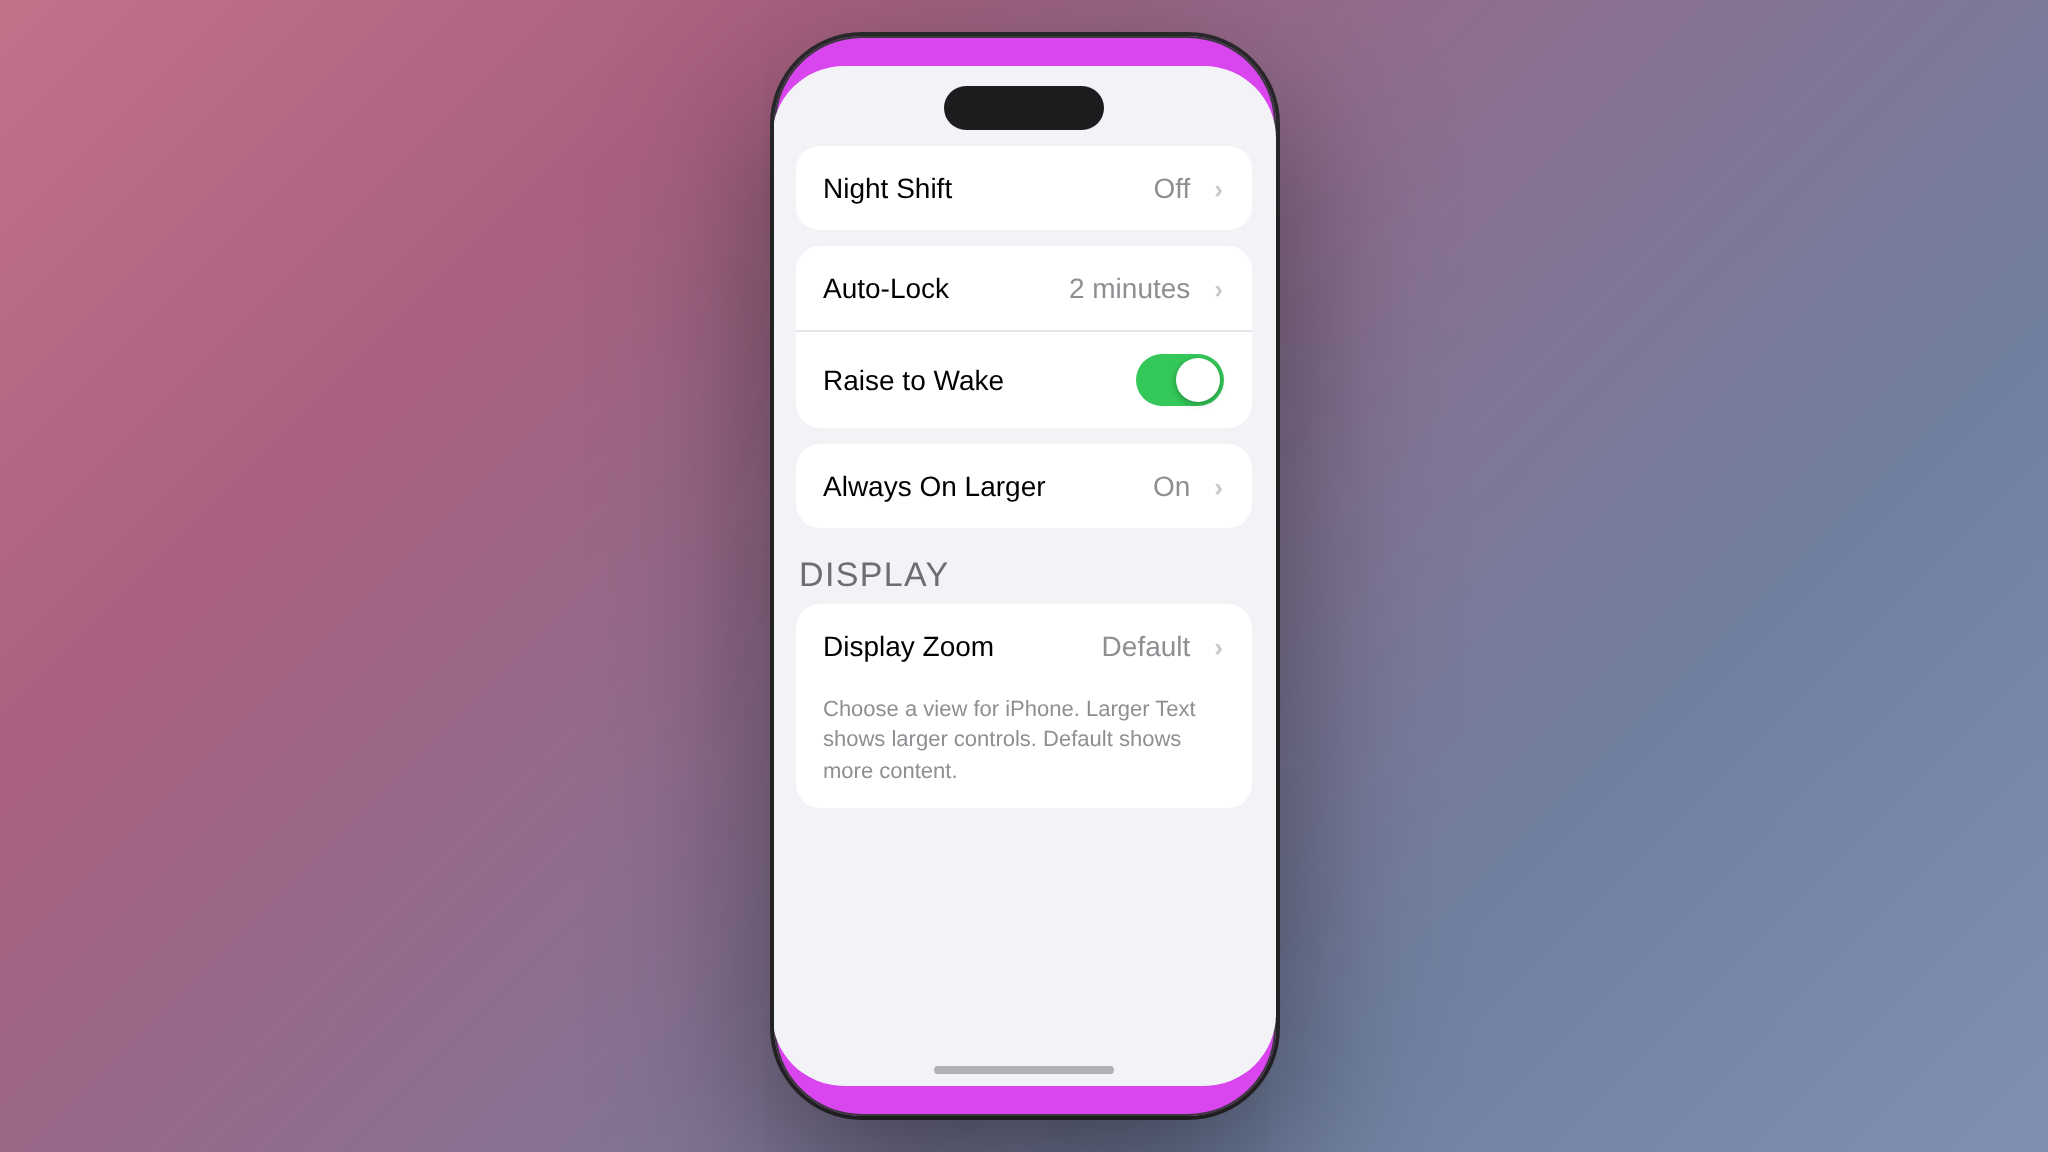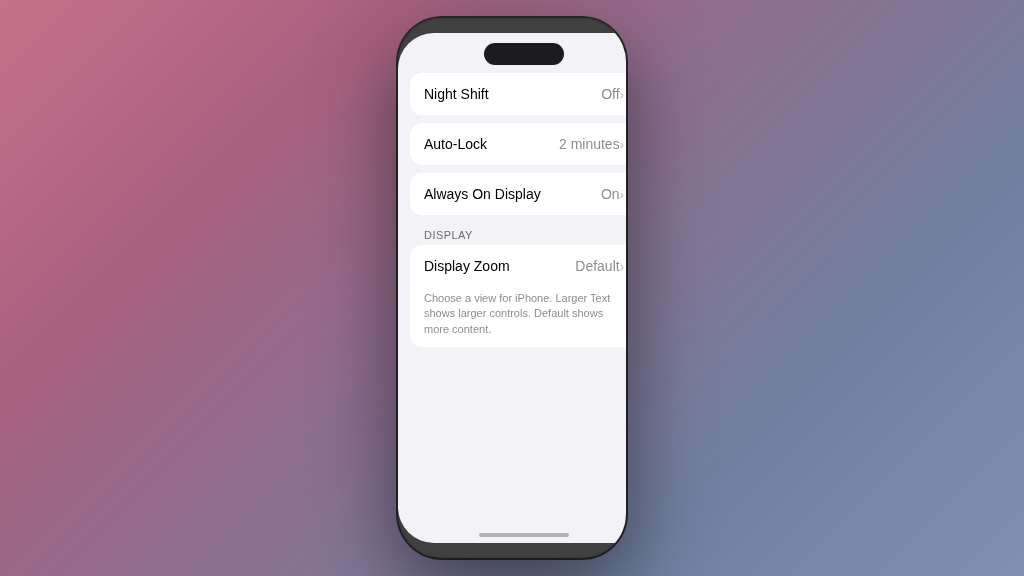--- a/index.html
+++ b/index.html
@@ -9,29 +9,29 @@
       height: 576px;
       overflow: hidden;
       font-family: -apple-system, BlinkMacSystemFont, 'SF Pro Text', 'Helvetica Neue', sans-serif;
       background: linear-gradient(135deg, #c4718a 0%, #a86080 25%, #8a7090 50%, #7080a0 75%, #8090b0 100%);
       display: flex;
       align-items: center;
       justify-content: center;
     }
 
     .phone-outer {
-      width: 228px;
+      width: 251px;
       height: 540px;
-      background: #404040;
+      background: #d946ef;
       border-radius: 44px;
       box-shadow: 0 30px 80px rgba(0,0,0,0.5), inset 0 0 0 1px #3a3a3c, 0 0 0 2px #2c2c2e;
       position: relative;
       display: flex;
       flex-direction: column;
-      align-items: flex-start;
+      align-items: flex-end;
       overflow: hidden;
     }
 
     .phone-screen {
       width: 252px;
       height: 510px;
       background: #f2f2f7;
       border-radius: 36px;
       margin-top: 15px;
       overflow: hidden;
@@ -83,21 +83,21 @@
 
     .row-label {
       font-size: 14px;
       color: #000000;
       font-weight: 400;
     }
 
     .row-right {
       display: flex;
       align-items: center;
-      gap: 0;
+      gap: 12px;
       color: #8e8e93;
       font-size: 14px;
     }
 
     .chevron {
       color: #c7c7cc;
       font-size: 13px;
       font-weight: 600;
     }
 
@@ -124,25 +124,25 @@
       box-shadow: 0 1px 3px rgba(0,0,0,0.3);
       transition: left 0.2s;
     }
 
     .toggle.on .toggle-thumb {
       left: 20px;
     }
 
     
     .section-label {
-      font-size: 11px;
+      font-size: 17px;
       color: #6d6d72;
       font-weight: 400;
       letter-spacing: 0.04em;
-      padding: 6px 26px 4px;
+      padding: 6px 14px 4px;
       text-transform: uppercase;
     }
 
     
     .row-description {
       padding: 4px 14px 10px;
       font-size: 11px;
       color: #8e8e93;
       line-height: 1.4;
     }
@@ -181,25 +181,31 @@
         </div>
 
         <div class="section-card">
           <div class="row">
             <span class="row-label">Auto-Lock</span>
             <div class="row-right">
               <span>2 minutes</span>
               <span class="chevron">›</span>
             </div>
           </div>
-        </div>
-
-        <div class="section-card">
-          <div class="row">
-            <span class="row-label">Always On Display</span>
+          <div class="row">
+            <span class="row-label">Raise to Wake</span>
+            <div class="toggle on">
+              <div class="toggle-thumb"></div>
+            </div>
+          </div>
+        </div>
+
+        <div class="section-card">
+          <div class="row">
+            <span class="row-label">Always On Larger</span>
             <div class="row-right">
               <span>On</span>
               <span class="chevron">›</span>
             </div>
           </div>
         </div>
 
         <div class="section-label">DISPLAY</div>
         <div class="section-card">
           <div class="row">

